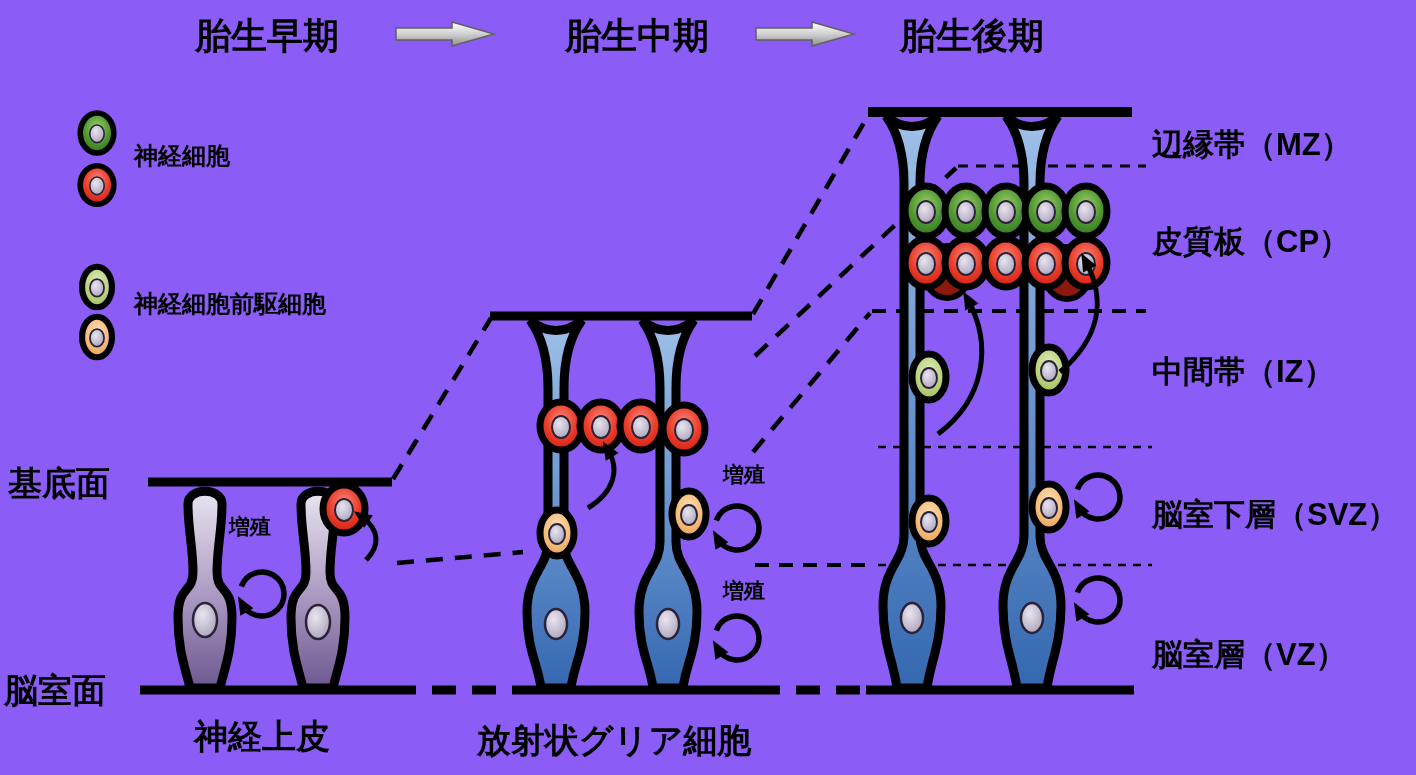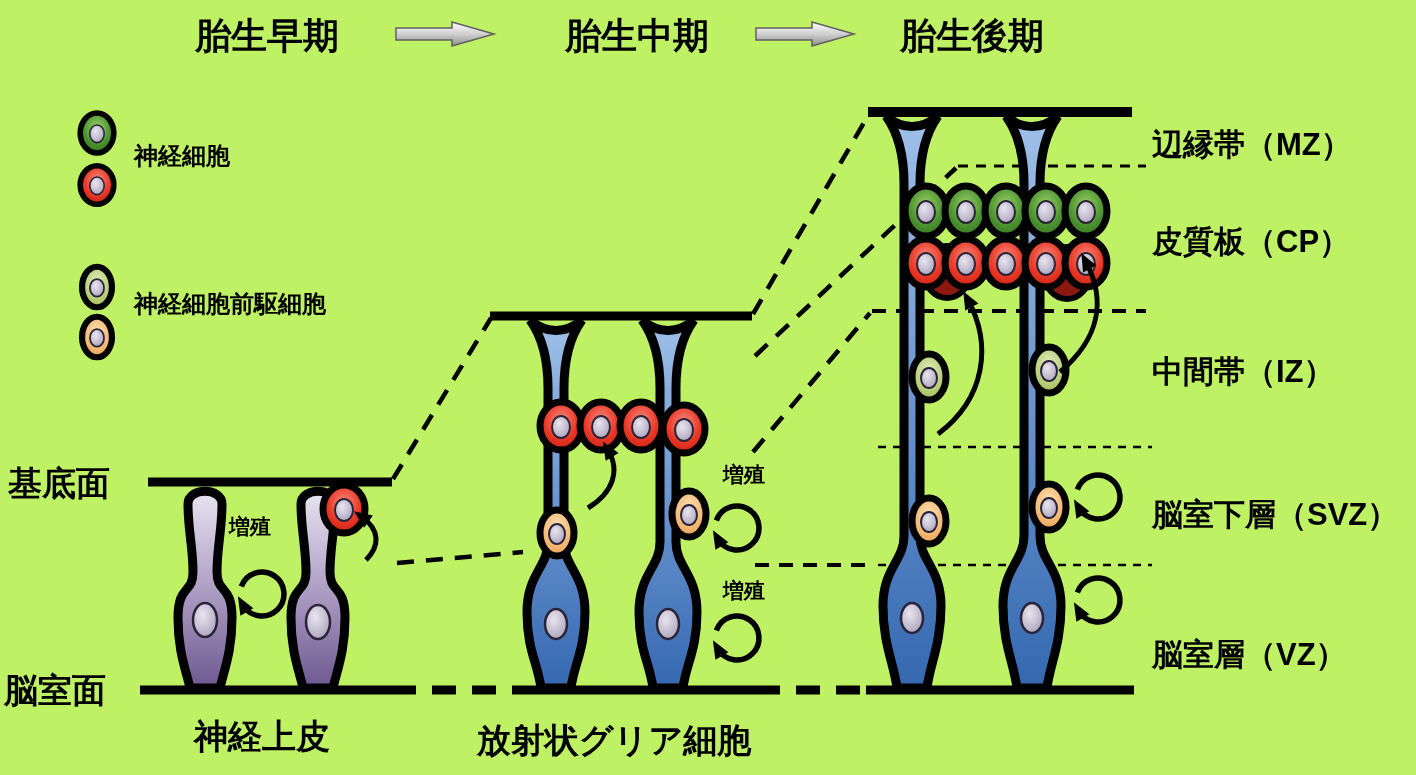--- a/index.html
+++ b/index.html
@@ -1,16 +1,16 @@
 <!DOCTYPE html>
 <html><head>
 <meta charset="utf-8">
 <style>
   html,body { margin:0; padding:0; background:#ffffff; }
-  .canvas { width:1416px; height:775px; background:#bef264; overflow:hidden; }
+  .canvas { width:1416px; height:775px; background:#8b5cf6; overflow:hidden; }
   svg { display:block; }
   text { fill:#000000; }
   .t-stage  { font-family:"Liberation Sans",sans-serif; font-size:36px; font-weight:bold; }
   .t-side   { font-family:"Liberation Sans",sans-serif; font-size:34px; font-weight:bold; }
   .t-layer  { font-family:"Liberation Sans",sans-serif; font-size:31px; font-weight:bold; }
   .t-legend { font-family:"Liberation Sans",sans-serif; font-size:24px; font-weight:bold; }
   .t-bottom { font-family:"Liberation Sans",sans-serif; font-size:34px; font-weight:bold; }
   .t-small  { font-family:"Liberation Sans",sans-serif; font-size:21px; font-weight:bold; }
   .line-solid  { stroke:#000; stroke-width:9; fill:none; }
   .line-solid-thick { stroke:#000; stroke-width:10; fill:none; }

